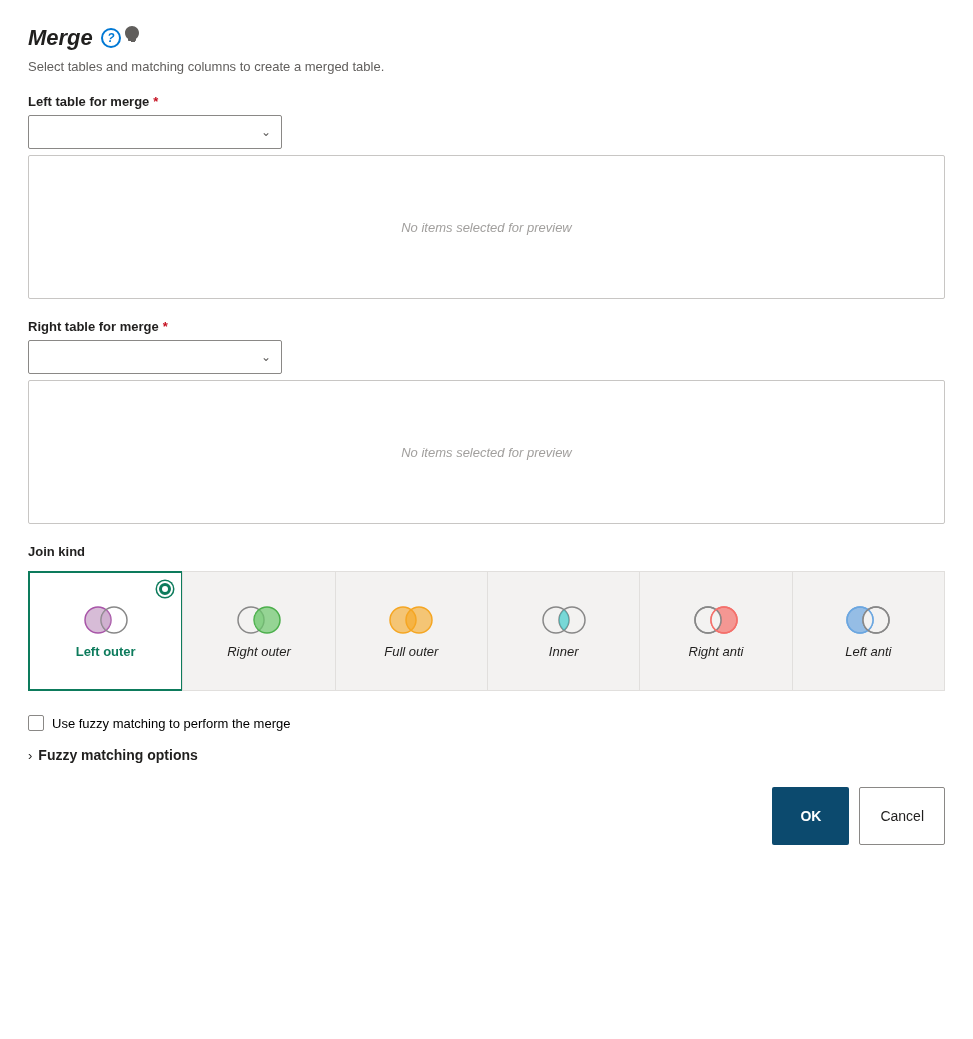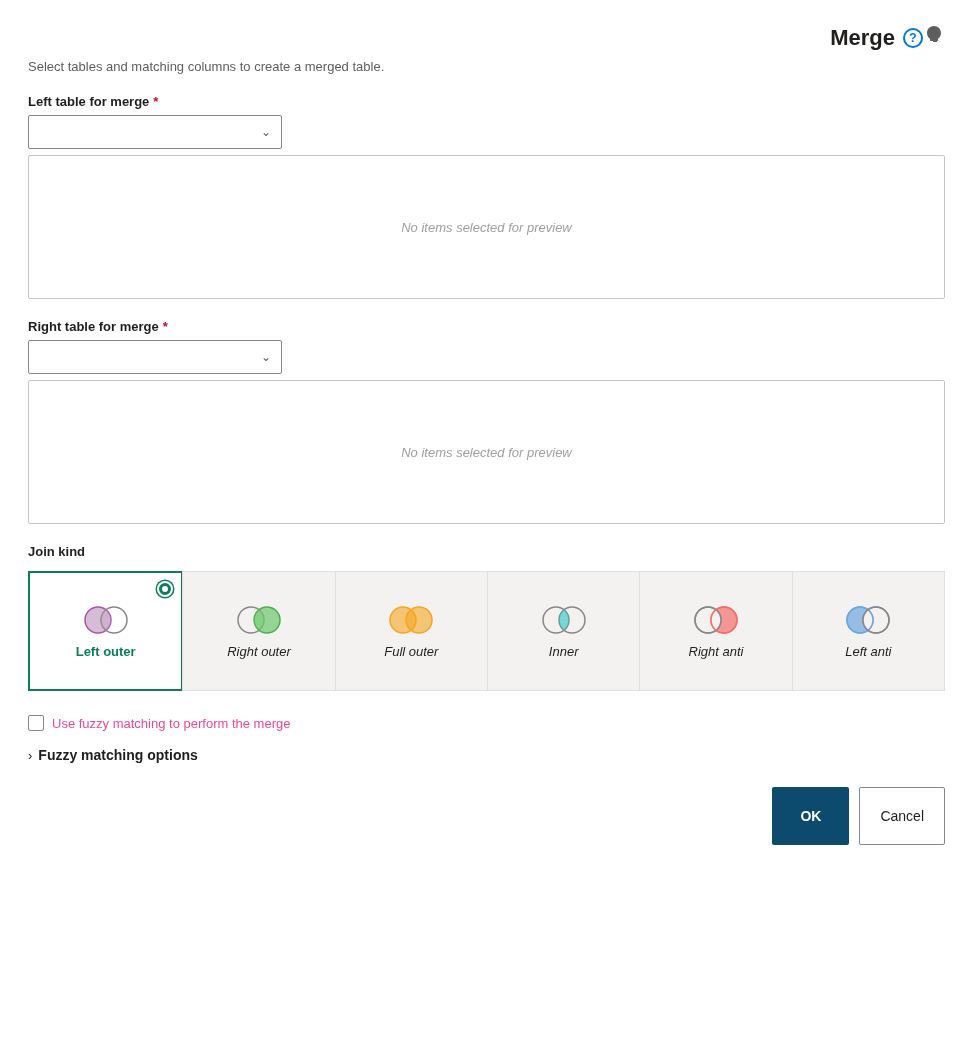--- a/index.html
+++ b/index.html
@@ -8,22 +8,23 @@
       background: #fff;
       width: 973px;
       min-height: 1039px;
       padding: 24px 28px;
       color: #201f1e;
       font-size: 14px;
     }
     .header {
       display: flex;
       align-items: center;
-      justify-content: flex-end;
+      justify-content: flex-start;
       margin-bottom: 8px;
+      font-style: italic;
     }
     .title-row {
       display: flex;
       align-items: center;
       gap: 8px;
     }
     .title {
       font-size: 22px;
       font-weight: 600;
     }
@@ -174,21 +175,21 @@
     .checkbox {
       width: 16px;
       height: 16px;
       border: 1px solid #8a8886;
       border-radius: 2px;
       cursor: pointer;
       flex-shrink: 0;
     }
     .fuzzy-label {
       font-size: 13px;
-      color: #ec4899;
+      color: #000000;
     }
     .fuzzy-options-row {
       display: flex;
       align-items: center;
       gap: 6px;
       margin-bottom: 24px;
       cursor: pointer;
     }
     .chevron-right {
       font-size: 13px;

